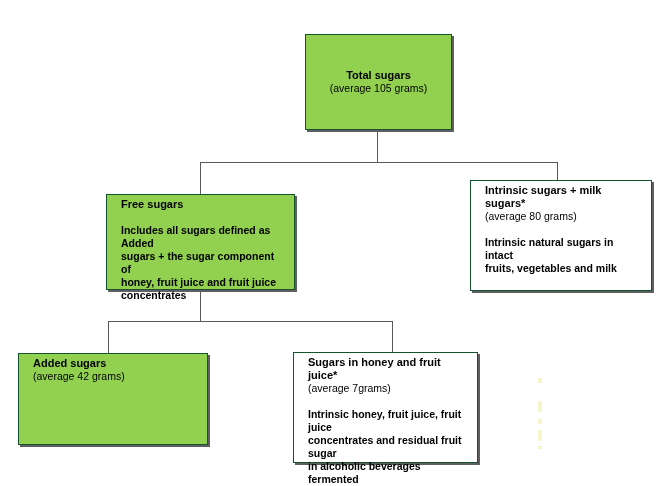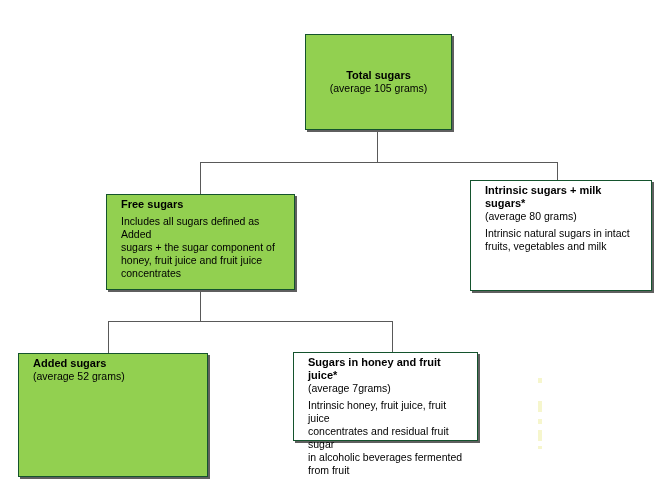--- a/index.html
+++ b/index.html
@@ -26,37 +26,38 @@
   }
   .node.green { background: #92d050; }
   .node.white { background: #ffffff; }
   .node .title {
     font-weight: bold;
     font-size: 11px;
     white-space: pre-line;
   }
   .node .subtitle { white-space: pre-line; }
   .node .body {
-    margin-top: 4px;
+    margin-top: 13px;
     white-space: pre-line;
+    font-weight: bold;
   }
   .node.centered {
     display: flex;
     flex-direction: column;
     justify-content: center;
     align-items: center;
     text-align: center;
   }
   .node.padded { padding: 3px 14px; }
 
   #node-total     { left: 305px; top: 34px;  width: 147px; height: 96px; }
   #node-free      { left: 106px; top: 194px; width: 189px; height: 96px; }
   #node-intrinsic { left: 470px; top: 180px; width: 182px; height: 111px; }
-  #node-added     { left: 18px;  top: 353px; width: 190px; height: 124px; }
-  #node-honey     { left: 293px; top: 352px; width: 185px; height: 89px; }
+  #node-added     { left: 18px;  top: 353px; width: 190px; height: 92px; }
+  #node-honey     { left: 293px; top: 352px; width: 185px; height: 111px; }
 
   .line {
     position: absolute;
     background: #595959;
   }
   #line-total-down     { left: 377px; top: 130px; width: 1px;   height: 33px; }
   #line-top-horizontal { left: 200px; top: 162px; width: 358px; height: 1px; }
   #line-free-up        { left: 200px; top: 162px; width: 1px;   height: 32px; }
   #line-intrinsic-up   { left: 557px; top: 162px; width: 1px;   height: 30px; }
   #line-free-down      { left: 200px; top: 290px; width: 1px;   height: 32px; }
@@ -105,21 +106,21 @@
   <div class="node white padded" id="node-intrinsic">
     <div class="title">Intrinsic sugars + milk
 sugars*</div>
     <div class="subtitle">(average 80 grams)</div>
     <div class="body">Intrinsic natural sugars in intact
 fruits, vegetables and milk</div>
   </div>
 
   <div class="node green padded" id="node-added">
     <div class="title">Added sugars</div>
-    <div class="subtitle">(average 52 grams)</div>
+    <div class="subtitle">(average 42 grams)</div>
   </div>
 
   <div class="node white padded" id="node-honey">
     <div class="title">Sugars in honey and fruit juice*</div>
     <div class="subtitle">(average 7grams)</div>
     <div class="body">Intrinsic honey, fruit juice, fruit juice
 concentrates and residual fruit sugar
 in alcoholic beverages fermented
 from fruit</div>
   </div>

